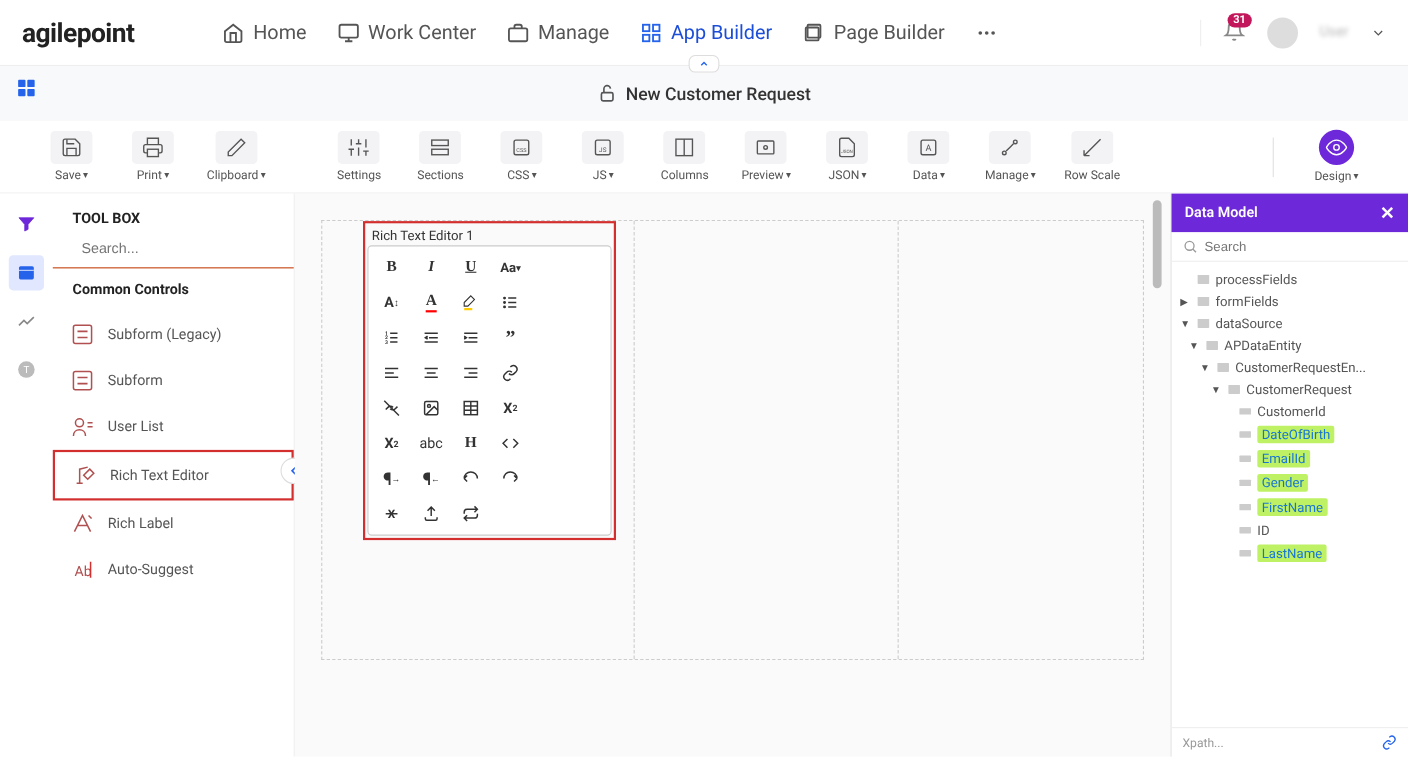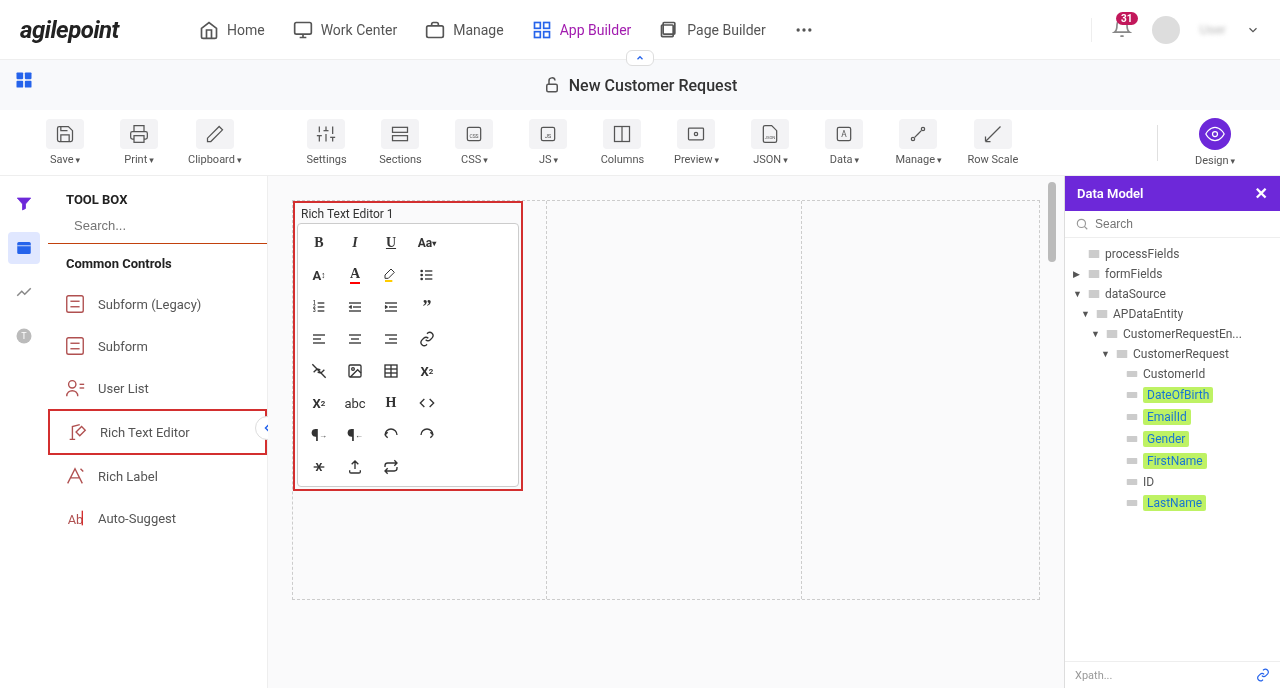--- a/index.html
+++ b/index.html
@@ -1,23 +1,23 @@
 <!DOCTYPE html>
 <html><head>
 <meta charset="utf-8">
 <style>
   * { box-sizing: border-box; margin: 0; padding: 0; }
   body { font-family: -apple-system, "Segoe UI", Roboto, Arial, sans-serif; font-size: 13px; color: #333; background: #fff; width: 1280px; height: 688px; overflow: hidden; }
 
   
   .top-header { display: flex; align-items: center; height: 60px; padding: 0 20px; border-bottom: 1px solid #eee; }
-  .logo { font-size: 24px; font-weight: 700; letter-spacing: -0.5px; color: #222; margin-right: 80px; font-style: italic; }
+  .logo { font-size: 24px; font-weight: 700; letter-spacing: -0.5px; color: #222; margin-right: 80px; }
   .top-nav { display: flex; align-items: center; gap: 28px; flex: 1; }
-  .nav-item { display: flex; align-items: center; gap: 8px; color: #555; cursor: pointer; font-size: 14px; }
-  .nav-item.active { color: #a21caf; }
+  .nav-item { display: flex; align-items: center; gap: 8px; color: #555; cursor: pointer; font-size: 18px; }
+  .nav-item.active { color: #1d4ed8; }
   .nav-item svg { width: 20px; height: 20px; }
   .top-right { display: flex; align-items: center; gap: 20px; }
   .notif { position: relative; }
   .notif-badge { position: absolute; top: -6px; right: -6px; background: #c2185b; color: #fff; border-radius: 10px; font-size: 10px; padding: 1px 5px; font-weight: 700; }
   .avatar { width: 28px; height: 28px; border-radius: 50%; background: #ddd; }
   .username { color: #bbb; font-size: 13px; filter: blur(2px); }
   .chevron { width: 14px; height: 14px; }
 
   
   .page-title-bar { position: relative; height: 50px; background: #f8f9fb; display: flex; align-items: center; justify-content: center; }
@@ -57,21 +57,21 @@
   .tool-item svg { width: 22px; height: 22px; flex-shrink: 0; }
   .tool-item.selected { border: 2px solid #d32f2f; }
   .collapse-handle { position: absolute; right: -12px; top: 240px; width: 24px; height: 24px; background: #fff; border: 1px solid #ddd; border-radius: 50%; display: flex; align-items: center; justify-content: center; cursor: pointer; }
 
   
   .canvas { flex: 1; background: #fafafb; padding: 24px; overflow: auto; position: relative; }
   .canvas-scroll { position: absolute; right: 8px; top: 6px; width: 8px; height: 80px; background: #bbb; border-radius: 4px; }
   .dashed-row { border: 1px dashed #ccc; min-height: 400px; display: flex; gap: 16px; padding: 0; }
   .dashed-col { flex: 1; border-left: 1px dashed #ccc; }
   .dashed-col:first-child { border-left: none; }
-  .rte-widget { border: 2px solid #d32f2f; padding: 2px; width: 230px; }
+  .rte-widget { border: 2px solid #d32f2f; padding: 2px; width: 230px; margin-left: 37px; }
   .rte-label { font-size: 12px; color: #333; padding: 2px 4px; }
   .rte-toolbar { border: 1px solid #ccc; border-radius: 4px; padding: 6px; background: #fff; }
   .rte-row { display: flex; gap: 6px; margin-bottom: 6px; }
   .rte-row:last-child { margin-bottom: 0; }
   .rte-btn { width: 30px; height: 26px; display: flex; align-items: center; justify-content: center; font-size: 14px; font-weight: 700; cursor: pointer; border-radius: 3px; color: #333;}
   .rte-btn.italic { font-style: italic; font-family: serif; }
   .rte-btn.underline { text-decoration: underline; font-family: serif; }
   .rte-btn svg { width: 16px; height: 16px; }
 
   

